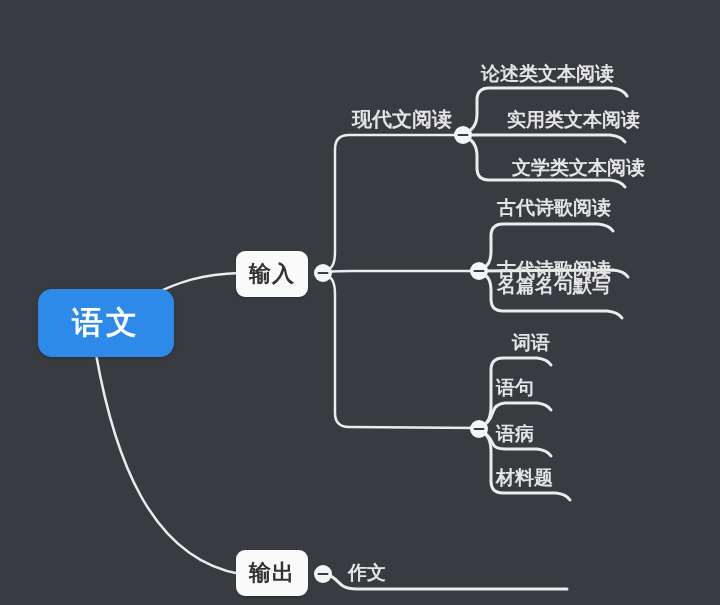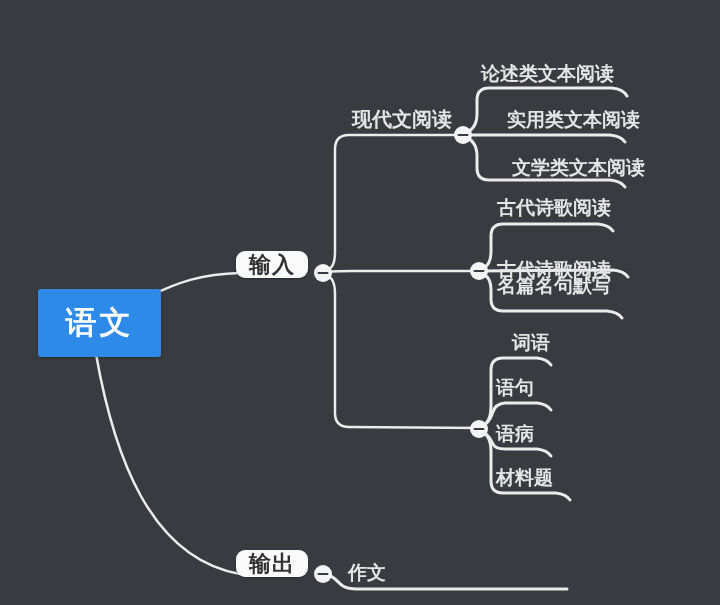--- a/index.html
+++ b/index.html
@@ -13,28 +13,28 @@
   .canvas svg{position:absolute;left:0;top:0;}
   .node{
     position:absolute;
     display:flex;align-items:center;justify-content:center;
     font-weight:bold;
     box-sizing:border-box;
     z-index:2;
     cursor:pointer;
   }
   .root-node{
-    left:38px;top:289px;width:123px;height:68px;
+    left:38px;top:289px;width:136px;height:68px;
     background:#2E8AE8;color:#FFFFFF;
-    border-radius:3px;
+    border-radius:14px;
     font-size:31px;letter-spacing:3px;
     box-shadow:0 1px 3px rgba(0,0,0,0.25);
   }
   .sub-node{
-    width:72px;height:27px;
+    width:72px;height:46px;
     background:#FAFAFA;color:#333333;
     border-radius:9px;
     font-size:22px;letter-spacing:1px;
     box-shadow:0 1px 2px rgba(0,0,0,0.3);
   }
   .input-node{left:236px;top:251px;}
   .output-node{left:236px;top:550px;text-align:right;}
   .label{
     position:absolute;
     color:#e5e5e5;

